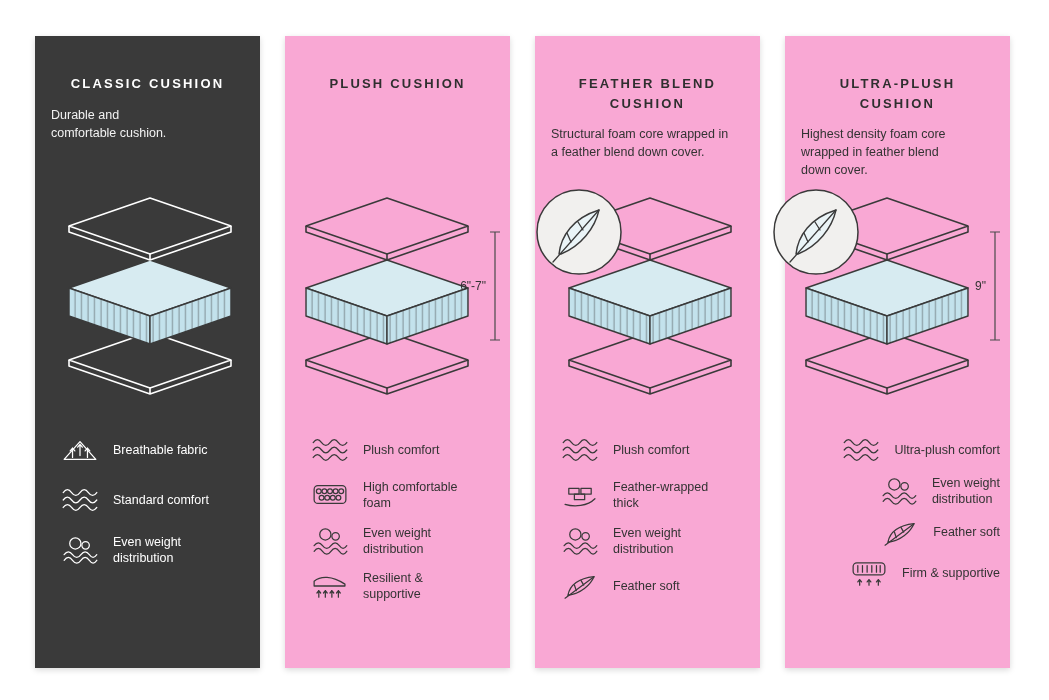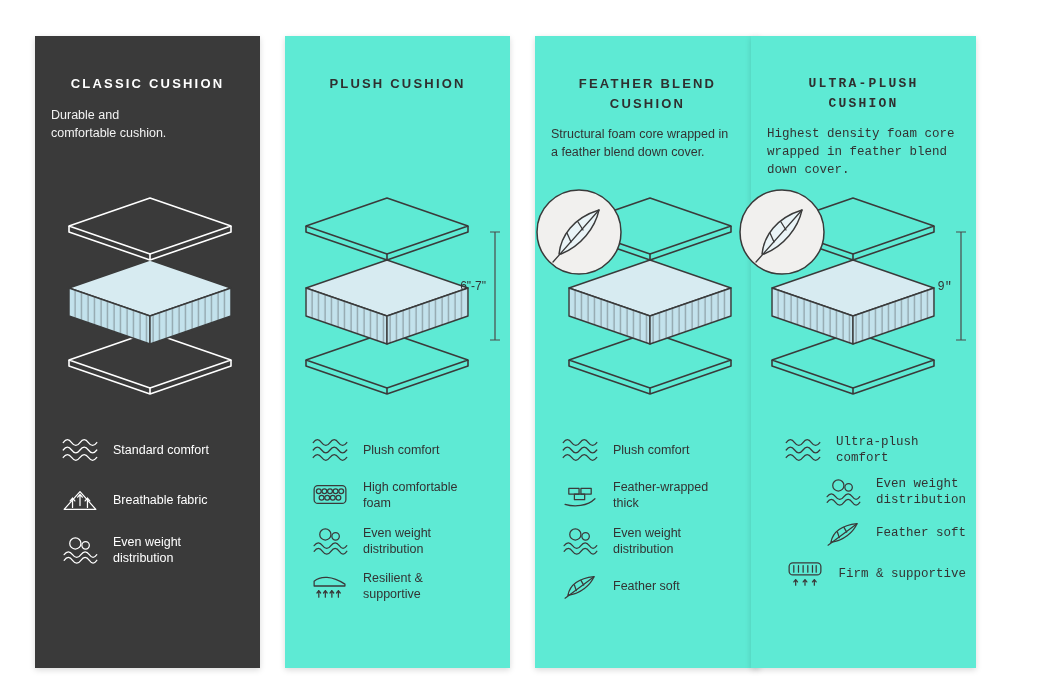--- a/index.html
+++ b/index.html
@@ -1,20 +1,20 @@
 <!DOCTYPE html>
 <html><head>
 <meta charset="utf-8">
 <style>
   html,body{margin:0;padding:0;background:#ffffff;}
   body{font-family:"Liberation Sans",sans-serif;color:#333;}
   .canvas{position:relative;width:1020px;height:700px;background:#ffffff;overflow:hidden;border-radius:21px;}
-  .card{position:absolute;top:36px;width:225px;height:632px;background:#5eead4;
+  .card{position:absolute;top:36px;width:225px;height:632px;background:#f9a8d4;
         box-shadow:0 2px 6px rgba(0,0,0,.15);}
-  .card.c1{left:35px;}  .card.c2{left:285px;} .card.c3{left:535px;} .card.c4{left:751px;font-family:Liberation Mono, monospace;}
+  .card.c1{left:35px;}  .card.c2{left:285px;} .card.c3{left:535px;} .card.c4{left:785px;}
   .card.dark{background:#3a3a3a;color:#fff;}
   .title{margin:38px 12px 0;text-align:center;font-size:13px;font-weight:bold;
          letter-spacing:2.2px;line-height:1.5;color:#2f2f2f;white-space:pre-line;}
   .card.dark .title{color:#ffffff;}
   .desc{margin:12px 16px 0;font-size:12.5px;line-height:1.45;
         color:#333;white-space:pre-line;}
   .card.dark .desc{color:#f2f2f2;}
   .diagram-wrap{position:absolute;top:156px;left:0;right:0;display:flex;justify-content:center;}
   .diag{display:block;overflow:visible;}
   .diag .plate{fill:none;stroke:#3a3a3a;stroke-width:1.6;stroke-linejoin:round;}
@@ -128,29 +128,29 @@
         </g>
         <g class="plate">
           <path d="M117 6 L198 34 L117 62 L36 34 Z"></path>
           <path d="M36 34 V40 L117 68 L198 40 V34 M117 62 V68"></path>
         </g>
       </svg>
     </div>
     <div class="features">
       <div class="feature">
         <span class="fi"><svg class="fi-svg" viewBox="0 0 40 30">
+              <use href="#sym-breathable-fabric-icon"></use>
+            </svg></span>
+        <span class="flabel">Breathable fabric</span>
+      </div>
+      <div class="feature">
+        <span class="fi"><svg class="fi-svg" viewBox="0 0 40 30">
               <use href="#sym-waves-comfort-icon"></use>
             </svg></span>
         <span class="flabel">Standard comfort</span>
-      </div>
-      <div class="feature">
-        <span class="fi"><svg class="fi-svg" viewBox="0 0 40 30">
-              <use href="#sym-breathable-fabric-icon"></use>
-            </svg></span>
-        <span class="flabel">Breathable fabric</span>
       </div>
       <div class="feature">
         <span class="fi"><svg class="fi-svg" viewBox="0 0 40 30">
               <use href="#sym-even-weight-icon"></use>
             </svg></span>
         <span class="flabel">Even weight
 distribution</span>
       </div>
     </div>
   </div>

